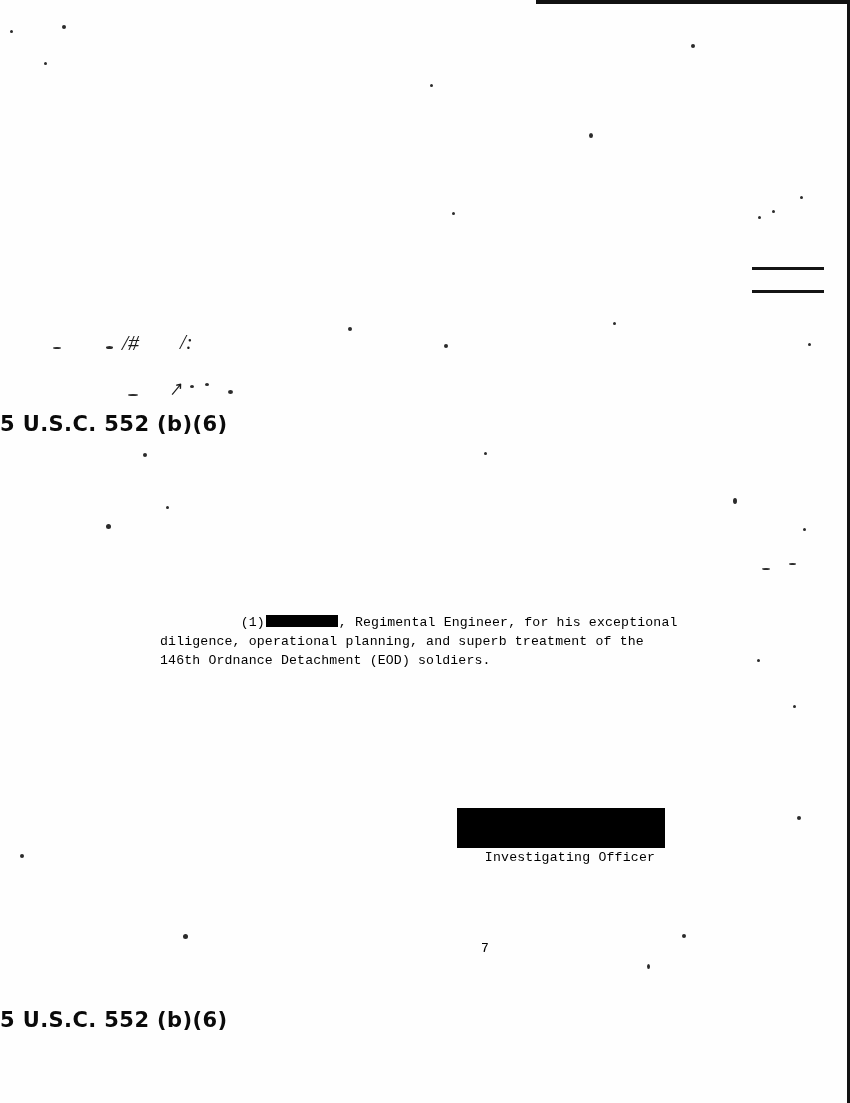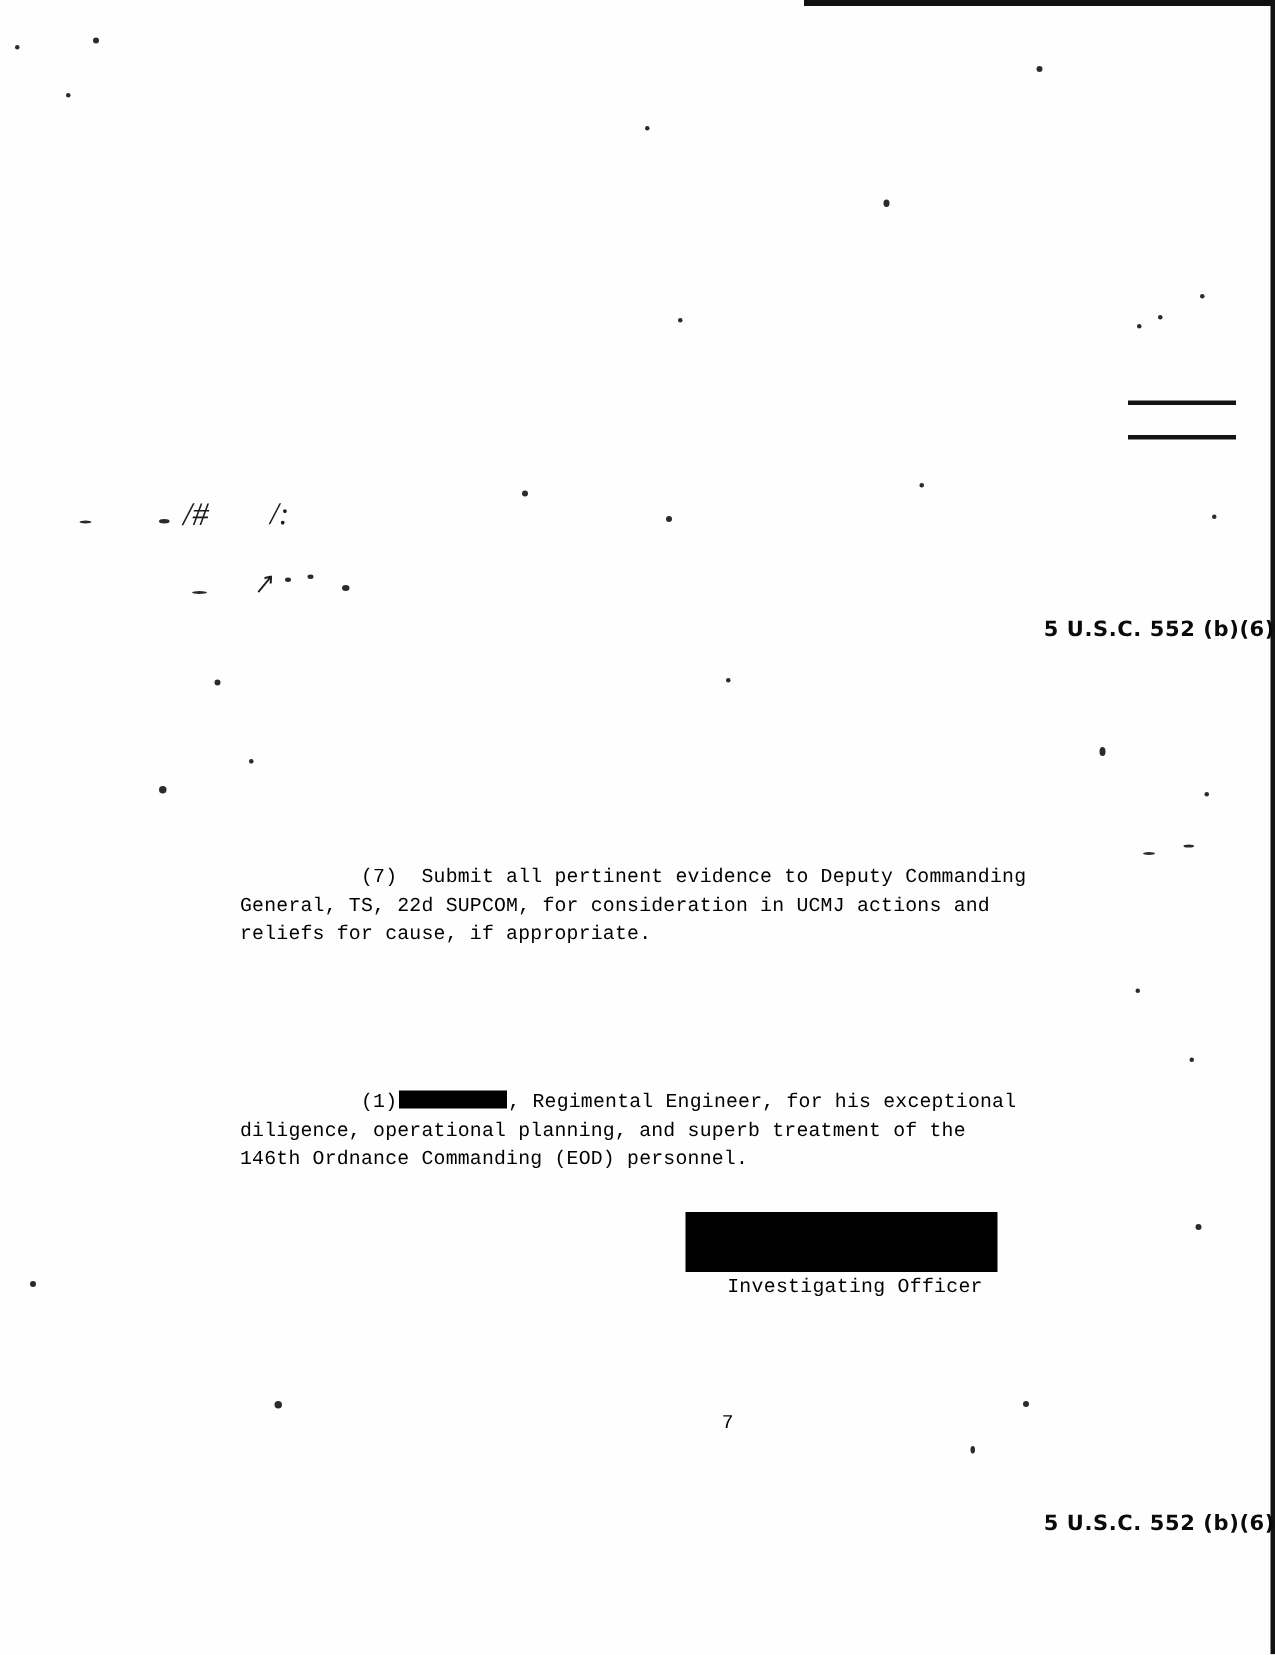--- a/index.html
+++ b/index.html
@@ -52,24 +52,24 @@
   .dash-line {
     position: absolute;
     background: #141414;
     height: 3px;
   }
 
   
   .stamp {
     position: absolute;
     width: 100%;
-    text-align: right;
+    text-align: left;
     font-family: "DejaVu Sans", sans-serif;
     font-weight: bold;
-    font-size: 14px;
+    font-size: 21px;
     letter-spacing: 0.4px;
     color: #0a0a0a;
   }
   .stamp-top { top: 412px; left: 0; }
   .stamp-bottom { top: 1008px; left: 0; }
 
   
   .body-block {
     position: absolute;
     left: 160px;
@@ -170,28 +170,25 @@
   <div class="speck" style="left:205px; top:383px; width:4px; height:3px;"></div>
   <div class="speck" style="left:228px; top:390px; width:5px; height:4px;"></div>
 
   <div class="dash-line" style="left:752px; top:267px; width:72px;"></div>
   <div class="dash-line" style="left:752px; top:290px; width:72px;"></div>
 
   <div class="stamp stamp-top">5 U.S.C. 552 (b)(6)</div>
 
   <div class="body-block">
 
-    <p class="para"><span>          (7)  Submit all pertinent evidence to Deputy Commanding</span>
-<span>General, TS, 22d SUPCOM, for consideration in UCMJ actions and</span>
-<span>reliefs for cause, if appropriate.</span></p>
 
 
     <p class="para"><span>          (1)</span><span class="redact-inline redact-w1"></span><span>, Regimental Engineer, for his exceptional</span>
 <span>diligence, operational planning, and superb treatment of the</span>
-<span>146th Ordnance Commanding (EOD) personnel.</span></p>
+<span>146th Ordnance Detachment (EOD) soldiers.</span></p>
 
 
   </div>
 
   <div class="sig-box"></div>
   <div class="sig-label">Investigating Officer</div>
 
   <div class="page-number">7</div>
 
   <div class="stamp stamp-bottom">5 U.S.C. 552 (b)(6)</div>

